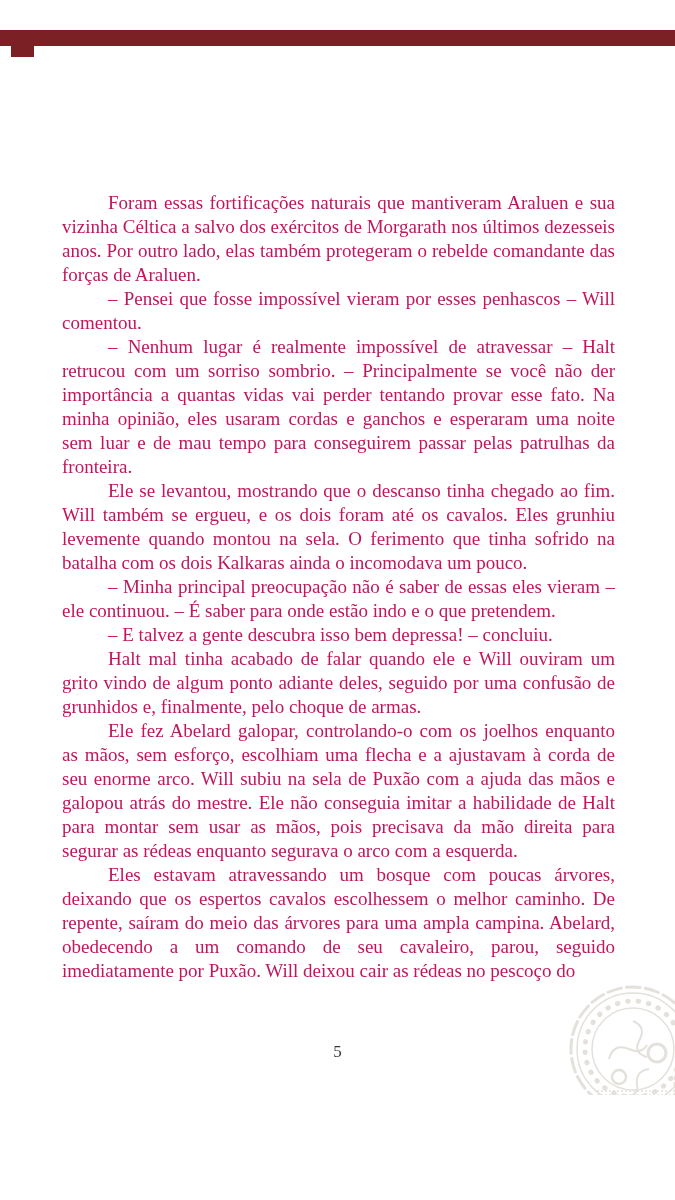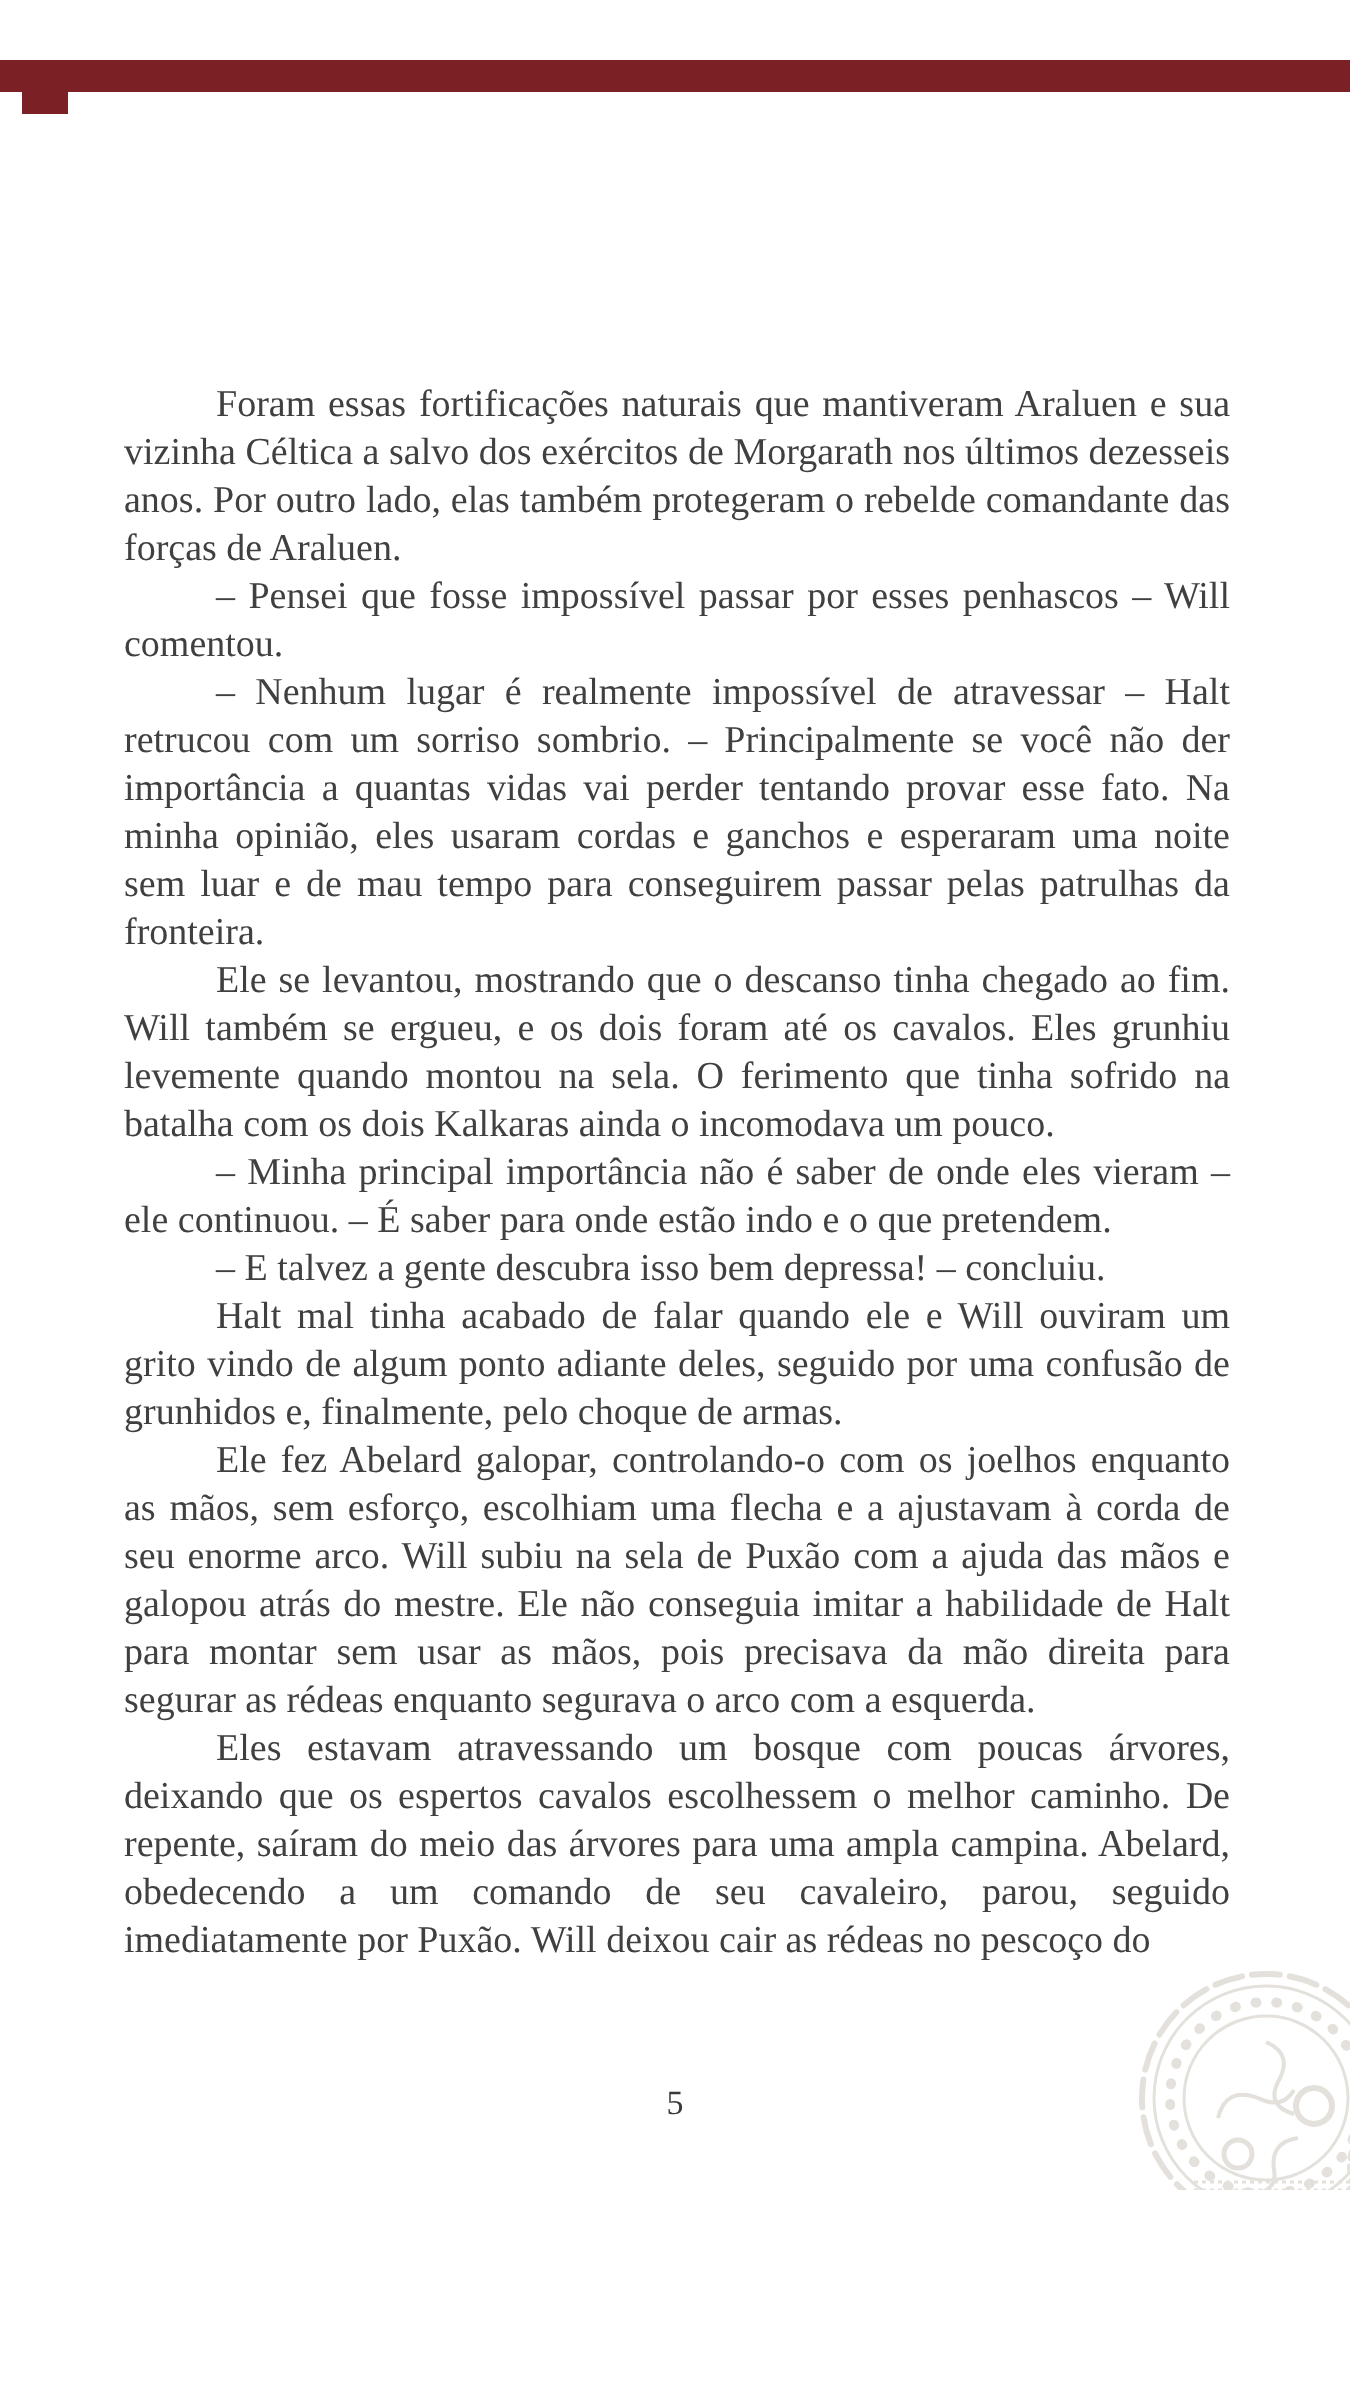--- a/index.html
+++ b/index.html
@@ -30,21 +30,21 @@
     height: 16px;
     background: #7b2125;
   }
   .text-block {
     position: absolute;
     left: 62px;
     top: 191px;
     width: 553px;
     font-size: 19px;
     line-height: 24px;
-    color: #404040;
+    color: #be185d;
     text-align: justify;
   }
   .text-block p {
     margin: 0;
     padding: 0;
     text-indent: 46px;
   }
   .page-number {
     position: absolute;
     left: 0;
@@ -69,24 +69,24 @@
   }
 </style>
 </head>
 <body>
 
 <div class="top-bar" style="background: rgb(123, 33, 37);"></div>
 <div class="top-tab" style="background: rgb(123, 33, 37);"></div>
 
 <div class="text-block">
     <p>Foram essas fortificações naturais que mantiveram Araluen e sua vizinha Céltica a salvo dos exércitos de Morgarath nos últimos dezesseis anos. Por outro lado, elas também protegeram o rebelde comandante das forças de Araluen.</p>
-    <p>– Pensei que fosse impossível passar por esses penhascos – Will comentou.</p>
+    <p>– Pensei que fosse impossível vieram por esses penhascos – Will comentou.</p>
     <p>– Nenhum lugar é realmente impossível de atravessar – Halt retrucou com um sorriso sombrio. – Principalmente se você não der importância a quantas vidas vai perder tentando provar esse fato. Na minha opinião, eles usaram cordas e ganchos e esperaram uma noite sem luar e de mau tempo para conseguirem passar pelas patrulhas da fronteira.</p>
     <p>Ele se levantou, mostrando que o descanso tinha chegado ao fim. Will também se ergueu, e os dois foram até os cavalos. Eles grunhiu levemente quando montou na sela. O ferimento que tinha sofrido na batalha com os dois Kalkaras ainda o incomodava um pouco.</p>
-    <p>– Minha principal importância não é saber de onde eles vieram – ele continuou. – É saber para onde estão indo e o que pretendem.</p>
+    <p>– Minha principal preocupação não é saber de essas eles vieram – ele continuou. – É saber para onde estão indo e o que pretendem.</p>
     <p>– E talvez a gente descubra isso bem depressa! – concluiu.</p>
     <p>Halt mal tinha acabado de falar quando ele e Will ouviram um grito vindo de algum ponto adiante deles, seguido por uma confusão de grunhidos e, finalmente, pelo choque de armas.</p>
     <p>Ele fez Abelard galopar, controlando-o com os joelhos enquanto as mãos, sem esforço, escolhiam uma flecha e a ajustavam à corda de seu enorme arco. Will subiu na sela de Puxão com a ajuda das mãos e galopou atrás do mestre. Ele não conseguia imitar a habilidade de Halt para montar sem usar as mãos, pois precisava da mão direita para segurar as rédeas enquanto segurava o arco com a esquerda.</p>
     <p>Eles estavam atravessando um bosque com poucas árvores, deixando que os espertos cavalos escolhessem o melhor caminho. De repente, saíram do meio das árvores para uma ampla campina. Abelard, obedecendo a um comando de seu cavaleiro, parou, seguido imediatamente por Puxão. Will deixou cair as rédeas no pescoço do</p>
   </div>
 
 <div class="page-number">5</div>
 
 <div class="ornament-wrap">
   <svg width="180" height="180" viewBox="0 0 180 180" xmlns="http://www.w3.org/2000/svg">

